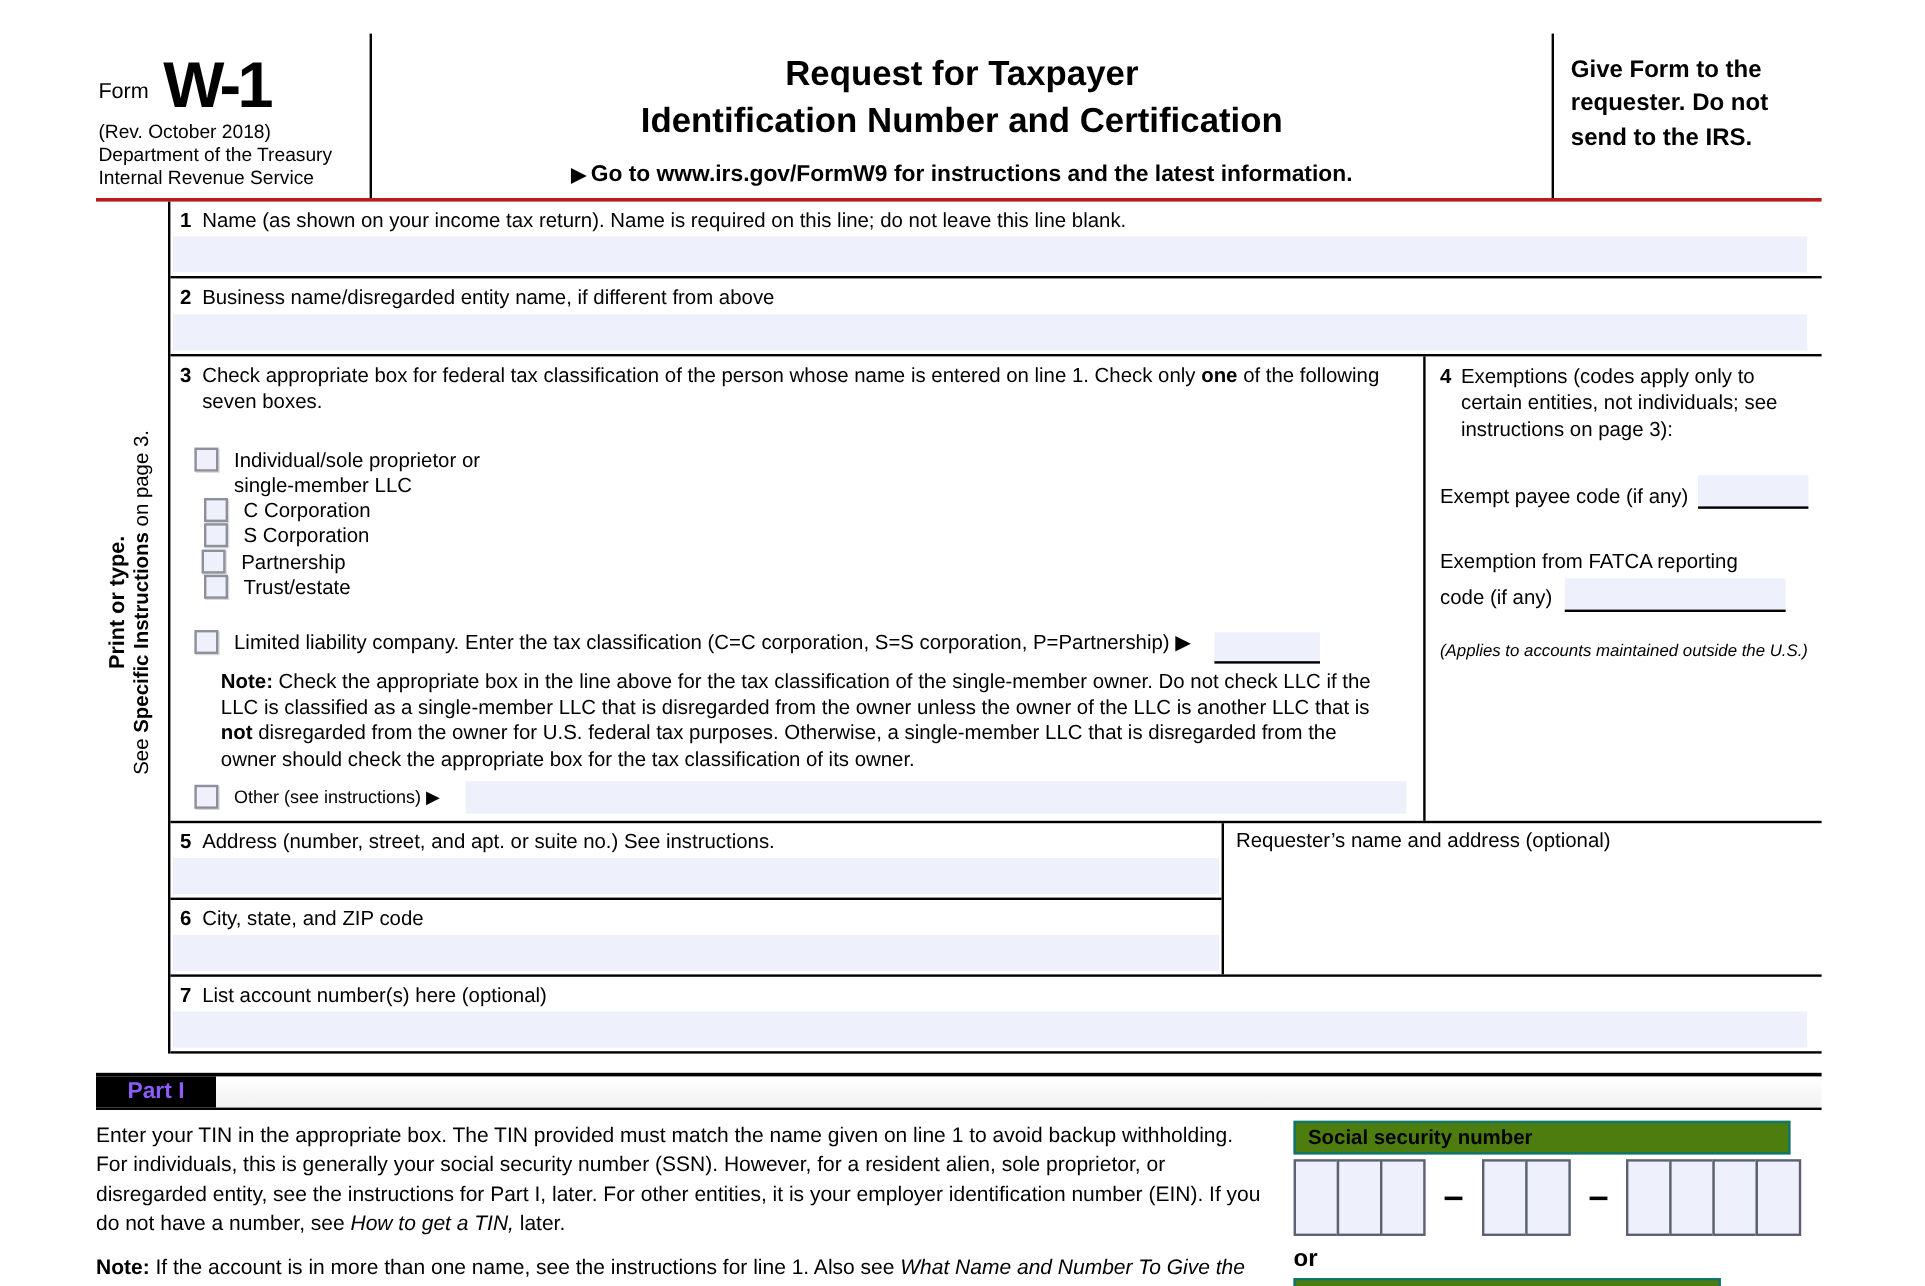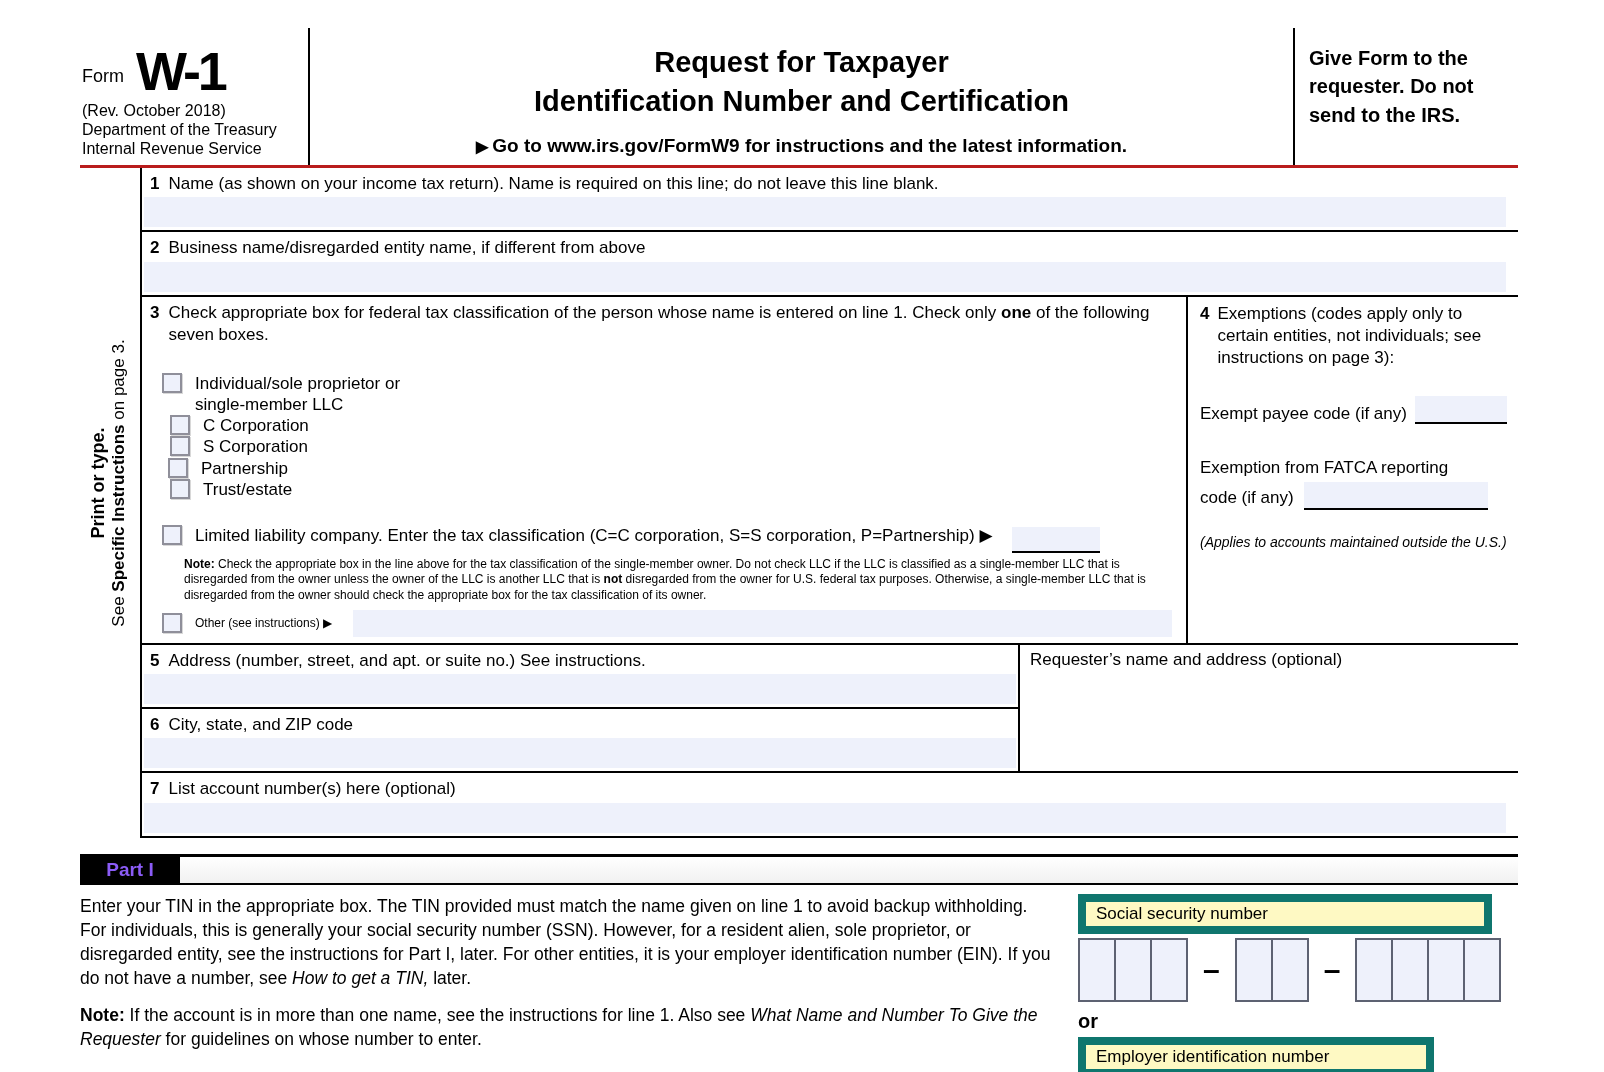--- a/index.html
+++ b/index.html
@@ -51,22 +51,22 @@
     border:2px solid #8f8f9a; box-shadow:1px 1px 0 #d8d8d8; }
   .cb1 { width:292px; }
   .cb1 .cbtxt { width:238px; }
   .cb2 { width:188px; margin-left:8px; }
   .cb3 { width:186px; margin-left:8px; }
   .cb4 { width:193px; margin-left:6px; }
   .cb5 { margin-left:8px; }
   .llc-row { display:flex; gap:13px; margin:22px 0 0 12px; align-items:center; font-size:17px; }
   .llc-blank { width:88px; height:26px; background:#eef1fb; border-bottom:2px solid #000;
     margin-left:6px; position:relative; top:5px; }
-  .note3 { margin:9px 14px 0 34px; font-size:12px; line-height:1.27; max-width:990px; }
-  .other-row { display:flex; gap:13px; margin:7px 0 0 12px; align-items:center; font-size:12px; }
+  .note3 { margin:9px 14px 0 34px; font-size:17px; line-height:1.27; max-width:990px; }
+  .other-row { display:flex; gap:13px; margin:7px 0 0 12px; align-items:center; font-size:15px; }
   .other-blank { flex:1; height:27px; background:#eef1fb; margin-left:8px; margin-right:6px; }
   .sec4 { width:332px; border-left:2px solid #000; padding:6px 10px 4px 12px; font-size:17px; }
   .sec4-head { display:flex; gap:8px; line-height:1.3; }
   .exempt-row { margin-top:27px; display:flex; align-items:flex-end; }
   .blank-s { width:92px; height:28px; background:#eef1fb; border-bottom:2px solid #000; margin-left:8px; }
   .fatca { margin-top:32px; line-height:1.4; }
   .fatca-row2 { display:flex; align-items:flex-end; margin-top:2px; }
   .blank-m { width:184px; height:28px; background:#eef1fb; border-bottom:2px solid #000; margin-left:10px; }
   .applies { margin-top:24px; font-style:italic; font-size:14px; }
 
@@ -86,22 +86,22 @@
     min-width:100px; display:flex; align-items:center; justify-content:center; padding:0 10px; }
   .part-title { font-weight:bold; font-size:20px; align-self:center; margin-left:52px; }
 
   
   .p1 { display:flex; padding-top:9px; }
   .p1-left { width:978px; font-size:17.5px; line-height:1.38; }
   .p1-note { margin-top:13px; }
   .it { font-style:italic; }
   .b { font-weight:bold; }
   .p1-right { flex:1; padding-left:20px; }
-  .tin-box { border:8px solid #0f766e; font-weight:normal; font-size:17px; padding:2px 10px;
-    width:414px; background:#fef9c3; }
+  .tin-box { border:2px solid #0f766e; font-weight:bold; font-size:17px; padding:2px 10px;
+    width:414px; background:#4d7c0f; }
   .tin-box.ein { width:356px; }
   .cells { display:flex; align-items:center; margin-top:4px; }
   .cell { width:38px; height:64px; background:#eef1fb; border:2px solid #5d6272; margin-right:-2px; }
   .dash { font-weight:bold; font-size:30px; margin:0 15px 0 17px; line-height:1; }
   .or { font-weight:bold; font-size:20px; margin:8px 0 4px 0; }
 </style>
 </head>
 <body>
 
 <div class="page">

